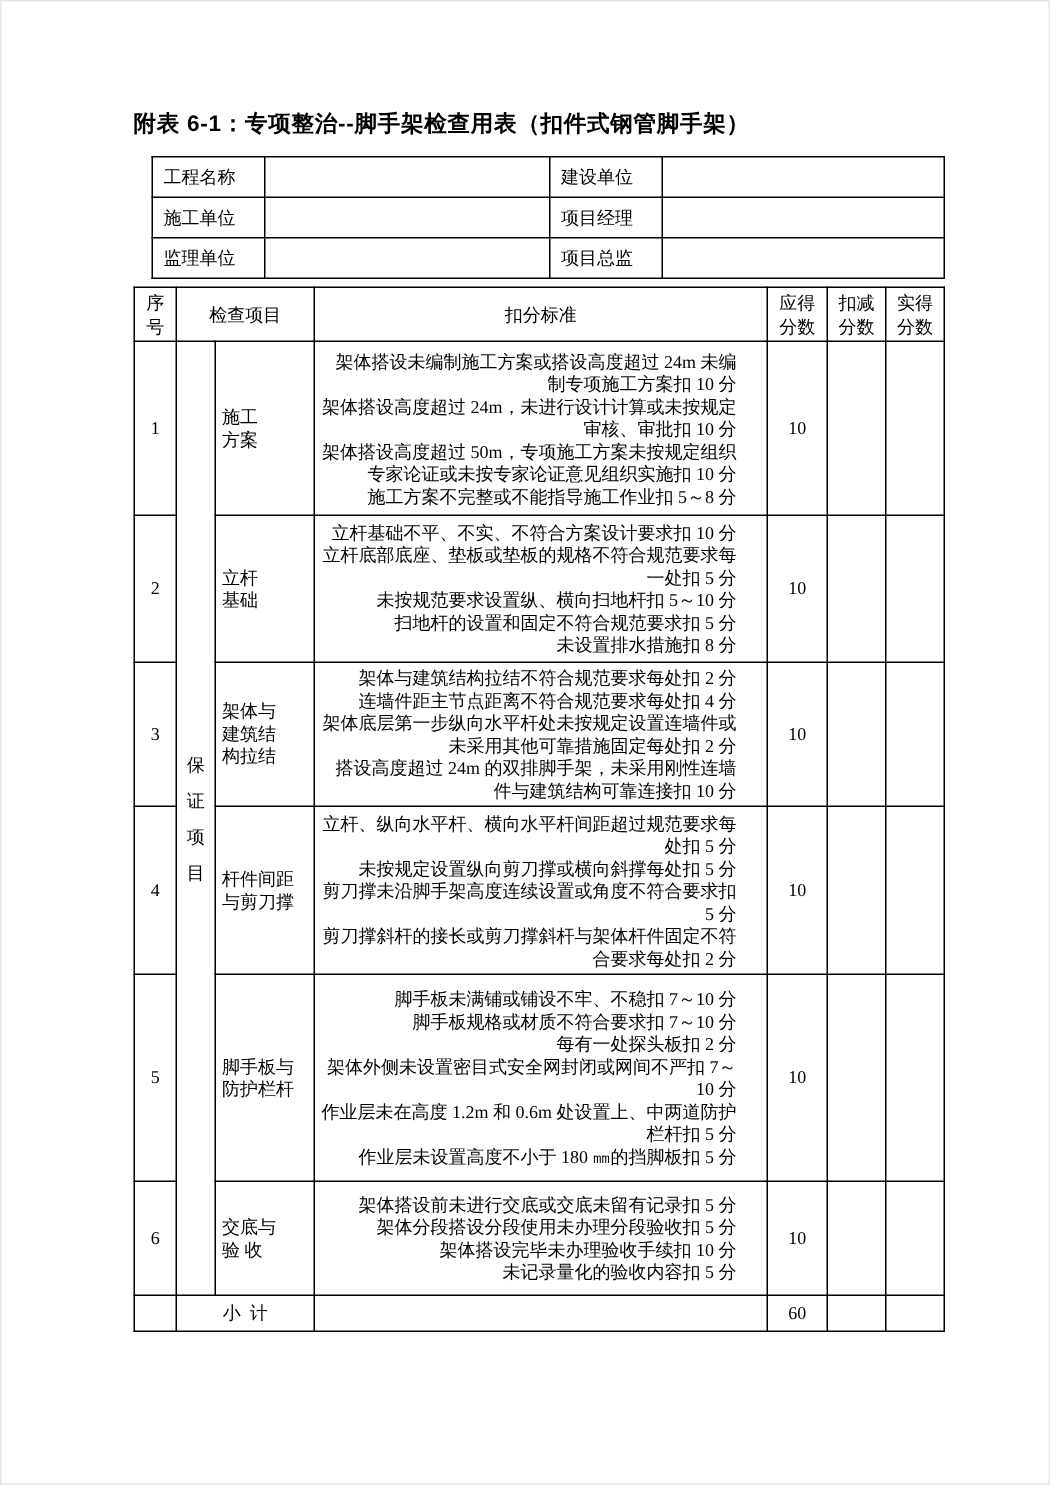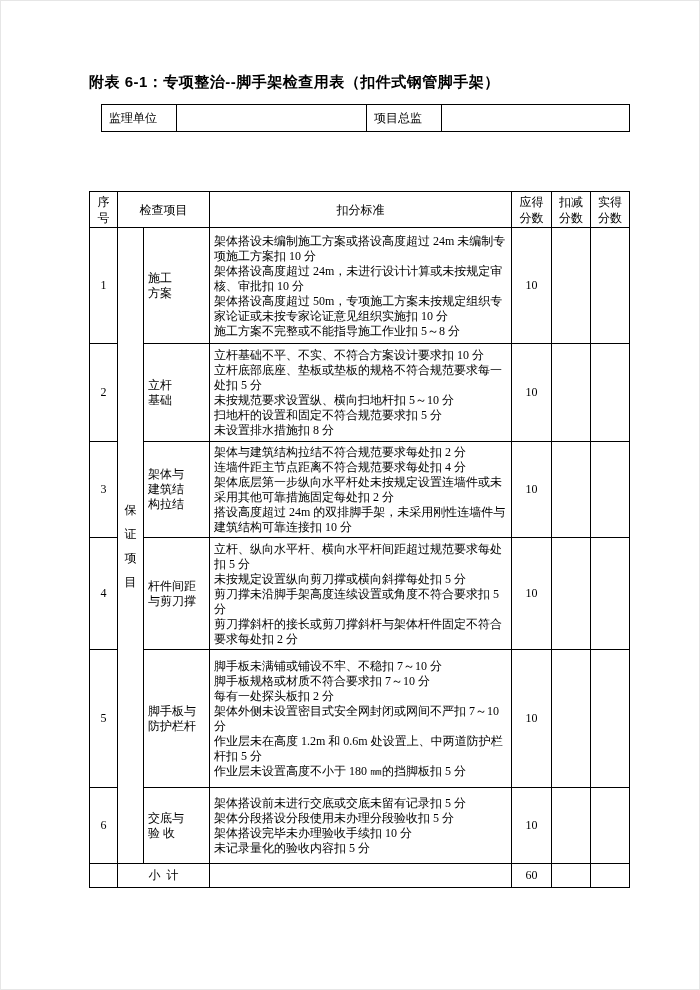--- a/index.html
+++ b/index.html
@@ -38,21 +38,21 @@
   }
   
   .info-table { position: absolute; left: 100px; top: 103px; width: 528px; }
   .info-table td { height: 27px; }
   .info-table .lbl { padding-left: 7px; }
   
   .main-table { position: absolute; left: 88px; top: 190px; width: 540px; }
   .head td { text-align: center; white-space: pre-line; height: 36px; line-height: 16px; }
   .c-no, .c-score { text-align: center; }
   .c-item { text-align: left; white-space: pre-line; }
-  .c-std { text-align: left; padding: 3px 1px 2px 4px; vertical-align: middle; }
+  .c-std { text-align: right; padding: 3px 20px 2px 4px; vertical-align: middle; }
   .c-std div { margin: 0; }
   .vtext {
     width: 1em;
     margin: 16px auto;
     line-height: 24px;
     word-break: break-all;
     text-align: center;
   }
   .r1 .c-no { height: 116px; }
   .r2 .c-no { height: 98px; }
@@ -71,20 +71,32 @@
   <h1 class="doc-title">附表 6-1：专项整治--脚手架检查用表（扣件式钢管脚手架）</h1>
 
   <table class="info-table">
     <colgroup>
       <col style="width:75px">
         <col style="width:190px">
         <col style="width:75px">
         <col style="width:188px">
     </colgroup>
     <tbody>
+        <tr>
+      <td class="lbl">工程名称</td>
+      <td></td>
+      <td class="lbl">建设单位</td>
+      <td></td>
+    </tr>
+    <tr>
+      <td class="lbl">施工单位</td>
+      <td></td>
+      <td class="lbl">项目经理</td>
+      <td></td>
+    </tr>
     <tr>
       <td class="lbl">监理单位</td>
       <td></td>
       <td class="lbl">项目总监</td>
       <td></td>
     </tr>
   </tbody>
     </table>
 
   <table class="main-table">

